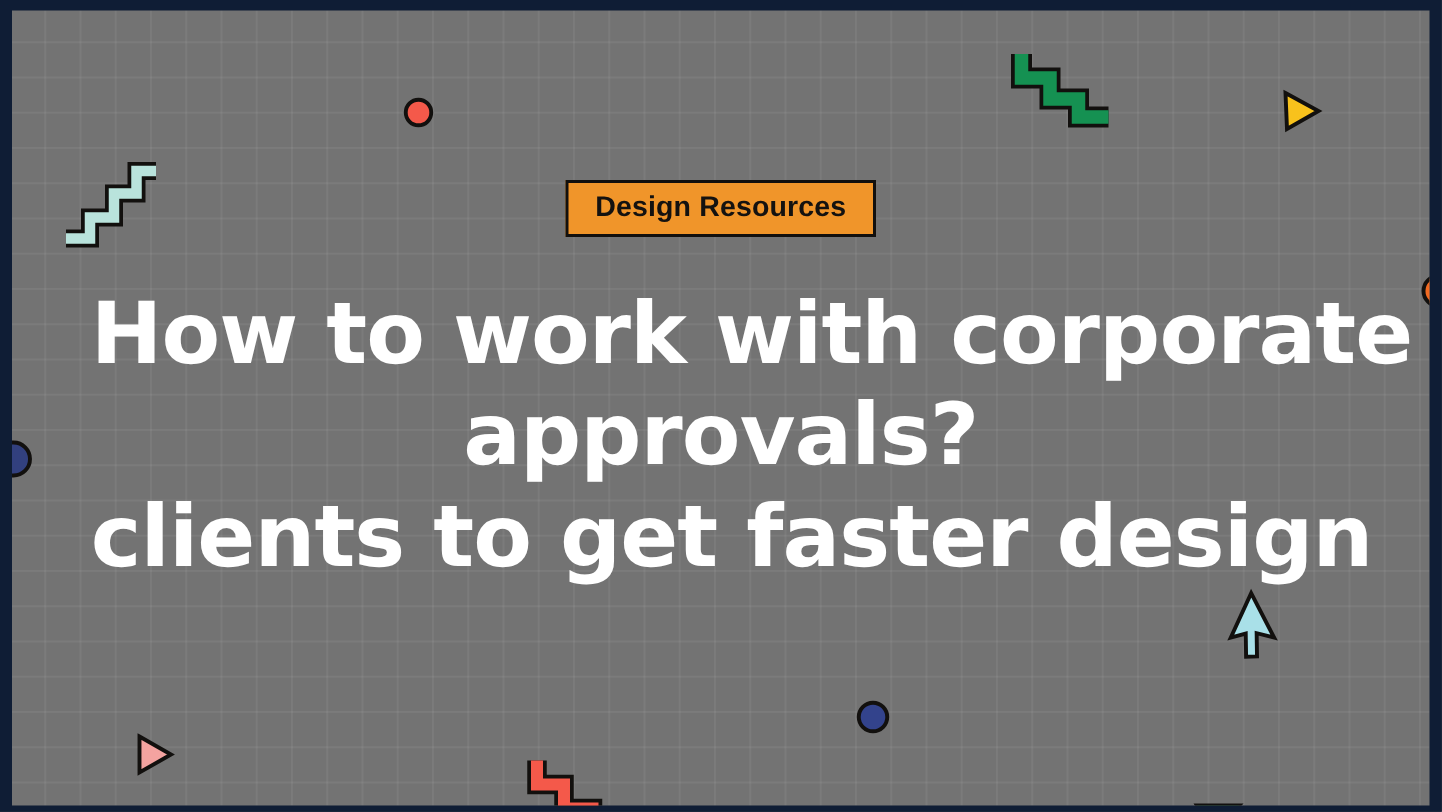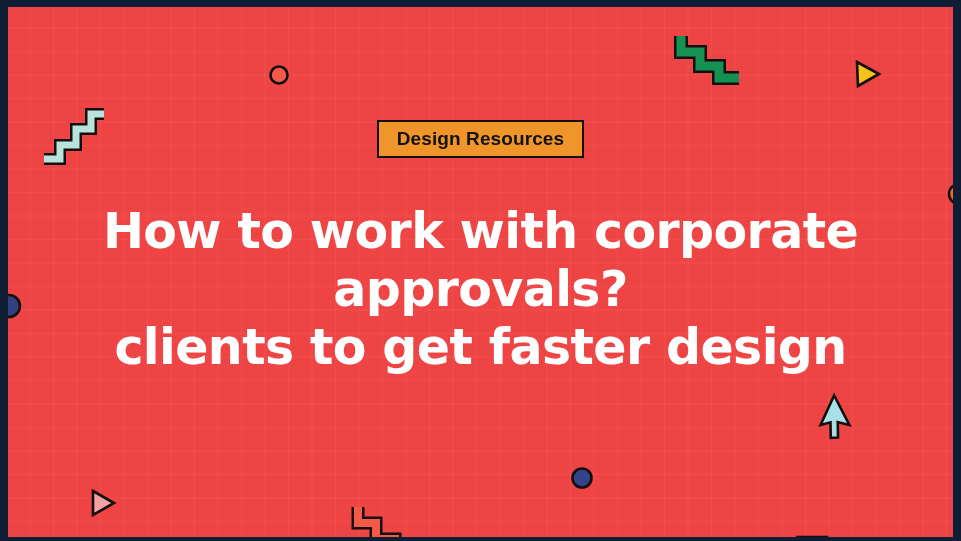--- a/index.html
+++ b/index.html
@@ -24,21 +24,21 @@
     overflow: hidden;
   }
 
   
   #canvas {
     position: absolute;
     left: 8px;
     top: 7px;
     right: 8px;
     bottom: 4px;
-    background-color: #ef4444;
+    background-color: #737373;
     overflow: hidden;
   }
 
   
   #grid {
     position: absolute;
     inset: 0;
     background-image:
       linear-gradient(to right, rgba(255,255,255,0.055) 1px, transparent 1px),
       linear-gradient(to bottom, rgba(255,255,255,0.055) 1px, transparent 1px);
@@ -66,25 +66,25 @@
     color: #141210;
     font-size: 19px;
     font-weight: 600;
     letter-spacing: 0.1px;
     padding: 7px 18px 8px 18px;
     line-height: 1;
     white-space: nowrap;
   }
 
   #headline {
-    margin-top: 45px;
+    margin-top: 32px;
     width: 840px;
     text-align: center;
     color: #ffffff;
-    font-size: 49px;
+    font-size: 57px;
     font-weight: 700;
     line-height: 1.18;
     letter-spacing: -0.6px;
     font-family: "DejaVu Sans", "Liberation Sans", sans-serif;
   }
   #headline .ln { display: block; white-space: nowrap; }
 
   
   .deco { position: absolute; }
   .deco svg { display: block; overflow: visible; }

